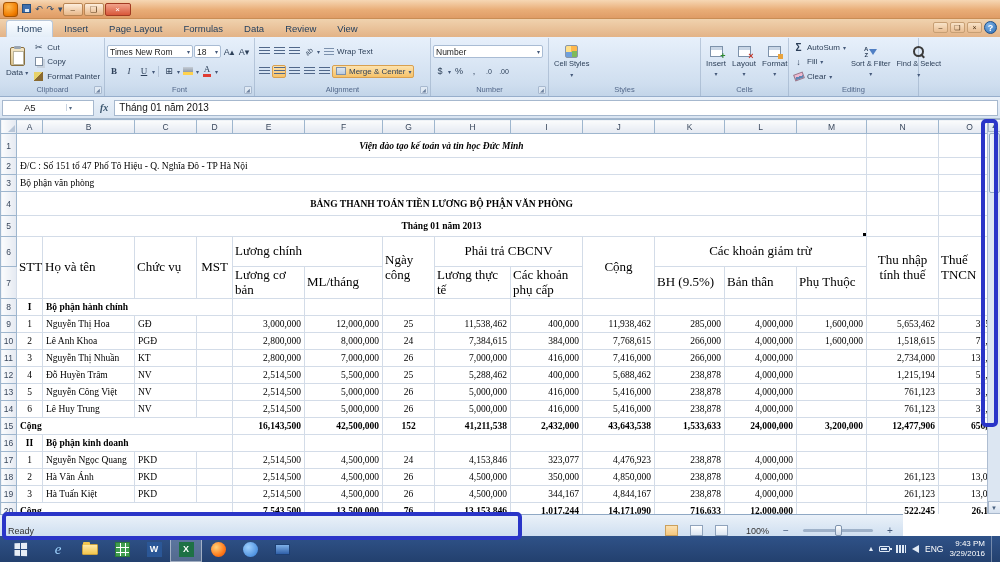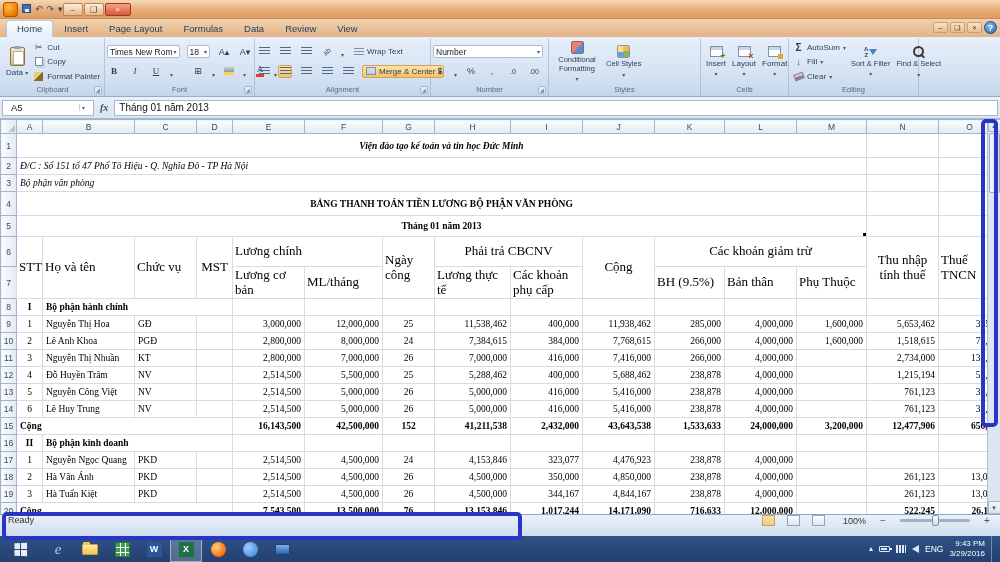--- a/index.html
+++ b/index.html
@@ -24,21 +24,21 @@
 .rtab.active{background:linear-gradient(#fbfdff,#e4eef8);border:1px solid #b9c8da;border-bottom:none;color:#1f3a5a}
 .tabrow-right{position:absolute;right:3px;top:2px;display:flex;align-items:center;gap:2px}
 .wbc{width:15px;height:11px;font-size:7px;line-height:10px;text-align:center;color:#4a3014;border:1px solid #c79f74;border-radius:2px;background:linear-gradient(#f8e3c8,#e9bd92)}
 .help-btn{width:13px;height:13px;border-radius:50%;background:radial-gradient(circle at 35% 30%,#7fb3e8,#2e6db3);color:#fff;font-size:9px;font-weight:bold;text-align:center;line-height:13px;border:1px solid #1d4f8a}
 
 
 .ribbon{height:60px;background:linear-gradient(#e7f0fb,#cfdeef 80%,#c3d5e9);border-bottom:1px solid #97aecb;display:flex;padding:1px 0 0 1px}
 .rgroup{height:58px;border-right:1px solid rgba(150,170,195,.55);display:flex;flex-direction:column;padding:1px 2px 0;position:relative;flex:none}
 .rg-body{flex:1;display:flex;align-items:stretch}
 .rg-col{flex:1;display:flex;flex-direction:column;justify-content:space-evenly}
-.rrow{display:flex;align-items:flex-end;gap:7px}
+.rrow{display:flex;align-items:center;gap:1px}
 .rg-label{height:12px;font-size:7.5px;color:#53688a;text-align:center;line-height:12px;position:relative}
 .launcher{position:absolute;right:0;bottom:2px;font-size:5px;color:#6b7f9c;width:8px;height:8px;border:1px solid #a8b9cf;border-radius:1px;line-height:7px;text-align:center;background:rgba(255,255,255,.4)}
 .bigbtn{display:flex;flex-direction:column;align-items:center;justify-content:center;gap:2px;padding:1px 2px;border:1px solid transparent;border-radius:2px;text-align:center;flex:none}
 .bb-t{font-size:8px;color:#2c3f58;white-space:nowrap}
 .bb-t2{font-size:7.5px;color:#2c3f58;line-height:1.08;display:block;max-width:46px}
 .scol{display:flex;flex-direction:column;justify-content:space-evenly}
 .sbtn{display:flex;align-items:center;gap:3px;font-size:8px;color:#2c3f58;white-space:nowrap;padding:0 2px;height:13px;border-radius:2px}
 .si{width:11px;display:inline-flex;justify-content:center;font-size:9px;flex:none}
 .da{font-size:6px;color:#44597a}
 .combo{background:#fff;border:1px solid #a9bcd4;border-radius:2px;height:13px;font-size:8.5px;color:#222;display:flex;align-items:center;justify-content:space-between;padding:0 2px;white-space:nowrap;overflow:hidden}
@@ -71,55 +71,55 @@
 .azcol{display:flex;flex-direction:column;line-height:1}
 .az{font-size:6px;font-weight:bold;color:#2c3f58}
 .funnel{display:inline-block;width:0;height:0;border-left:4px solid transparent;border-right:4px solid transparent;border-top:6px solid #4f7fc4;margin-left:1px}
 .ic-sortwrap{display:flex;align-items:center}
 .ic-find{width:13px;height:13px;position:relative}
 .ic-find::before{content:"";position:absolute;left:1px;top:1px;width:7px;height:7px;border:2px solid #3a3a3a;border-radius:50%}
 .ic-find::after{content:"";position:absolute;right:0;bottom:1px;width:5px;height:2px;background:#3a3a3a;transform:rotate(45deg)}
 
 
 .formulabar{height:22px;background:linear-gradient(#e9f0f9,#d9e5f2);border-bottom:1px solid #a6b8ce;display:flex;align-items:center;padding:2px 2px}
-.namebox{width:92px;height:16px;background:#fff;border:1px solid #a6b8ce;display:flex;align-items:center;justify-content:space-between;font-size:9.5px;padding:0 8px;color:#222;flex:none}
+.namebox{width:92px;height:16px;background:#fff;border:1px solid #a6b8ce;display:flex;align-items:center;justify-content:space-between;font-size:9.5px;padding:0 21px;color:#222;flex:none}
 .nb-arrow{font-size:6px;color:#556a85;border-left:1px solid #c7d2e0;padding-left:2px}
 .fxwrap{display:flex;align-items:center;padding:0 6px;height:16px;flex:none}
 .fx{font-style:italic;font-family:"Liberation Serif",serif;font-weight:bold;font-size:10px;color:#3a556e}
 .finput{flex:1;height:16px;background:#fff;border:1px solid #a6b8ce;font-size:10px;display:flex;align-items:center;padding:0 4px;color:#111}
 
 
 .sheet{position:absolute;left:0;top:119px;width:1000px;height:395px;overflow:hidden;background:#fff}
 table.grid{border-collapse:collapse;table-layout:fixed;width:1000px}
 .grid td{border:1px solid #d3dce8;font-family:"Liberation Serif","DejaVu Serif",serif;font-size:9.5px;color:#000;padding:0 3px;overflow:hidden;white-space:nowrap;height:17px;vertical-align:middle}
 .grid .colhead td{background:linear-gradient(#fbfcfd,#e4e9f1);border:1px solid #9eb6ce;font-family:"Liberation Sans",sans-serif;font-size:8.5px;color:#39475c;text-align:center;padding:0;height:14px}
 .grid tr td.gut{background:linear-gradient(to right,#fbfcfd,#e4e9f1);border:1px solid #9eb6ce;font-family:"Liberation Sans",sans-serif;font-size:8.5px;color:#39475c;text-align:center;padding:0;font-weight:normal}
 .corner{position:relative}
 .corner::after{content:"";position:absolute;right:1px;bottom:1px;border-left:7px solid transparent;border-bottom:7px solid #b8c6d8}
 .r1{color:#f00;font-weight:bold;font-style:italic;font-size:15px;text-align:center}
-.r2c{font-style:italic;font-size:10px}
+.r2c{font-size:10px}
 .r4c{font-weight:bold;font-size:12px;text-align:center;border:1px solid #000}
 .r5c{font-weight:bold;font-size:12.5px;color:#f00;text-align:center;border:2px solid #000;position:relative}
 .r5c::after{content:"";position:absolute;right:-2px;bottom:-2px;width:4px;height:4px;background:#000;border:1px solid #fff}
 .tb{border:1px solid #404040}
 .hrow td.tb{white-space:normal;text-align:center;line-height:1.12;font-size:13px;padding:1px 2px}
 .hrow td.l{text-align:left}
 .a-c{text-align:center}.a-l{text-align:left}.a-r{text-align:right}
 tr.section td.tb{font-weight:bold}
 tr.total td.tb{font-weight:bold}
 tr.total td:nth-child(2){text-align:left}
 
 
 .vscroll{position:absolute;right:0;top:119px;width:13px;height:395px;background:#dce6f2;border-left:1px solid #aebdd1;display:flex;flex-direction:column;align-items:center;z-index:5}
 .vs-btn{width:13px;height:13px;background:linear-gradient(#f4f7fb,#d6e1ef);border:1px solid #a8b8cc;font-size:6px;color:#4a617f;text-align:center;line-height:12px;flex:none}
 .vs-thumb{width:11px;height:60px;background:linear-gradient(to right,#f2f6fb,#cfdcec);border:1px solid #93a9c4;border-radius:2px;margin-top:1px}
 .vs-down{margin-top:auto}
 
 
-.statusbar{position:absolute;left:0;top:514px;width:1000px;height:22px;background:linear-gradient(#eaf1f9,#cfdff0);border-top:1px solid #8fa8c4;display:flex;align-items:flex-start;padding:0 8px;z-index:4}
+.statusbar{position:absolute;left:0;top:514px;width:903px;height:22px;background:linear-gradient(#eaf1f9,#cfdff0);border-top:1px solid #8fa8c4;display:flex;align-items:flex-end;padding:0 8px;z-index:4}
 .status-mode{font-size:9px;color:#333}
 .status-right{margin-left:auto;display:flex;align-items:center;gap:12px}
 .view-ic{width:13px;height:11px;border:1px solid #8fa3bc;background:linear-gradient(#fff,#dbe6f2)}
 .view-ic.active{background:linear-gradient(#fce1b2,#f5c87e);border-color:#caa05c}
 .zoom-label{font-size:9px;color:#333;margin-left:6px}
 .zoom-minus,.zoom-plus{font-size:10px;color:#44597a;width:10px;text-align:center}
 .zoom-track{width:70px;height:3px;background:#9fb2c9;border-radius:2px;position:relative}
 .zoom-track::before{content:"";position:absolute;left:50%;top:-3px;width:1px;height:9px;background:#8096b1}
 .zoom-thumb{position:absolute;left:46%;top:-4px;width:7px;height:11px;background:linear-gradient(#fdfefe,#cfdbe9);border:1px solid #7e93ad;border-radius:2px}
 
@@ -318,25 +318,20 @@
         <span class="mini">,</span>
         <span class="mini" style="font-size:7px">.0</span>
         <span class="mini" style="font-size:7px">.00</span>
       </div>
     </div>
     <div class="rg-label"><span>Number</span><span class="launcher">◢</span></div>
   </div>
 
   <div class="rgroup" style="width:152px">
     <div class="rg-body">
-      <div class="bigbtn">
-        <span class="ic-cf"></span>
-        <span class="bb-t2">Conditional Formatting</span>
-        <span class="da">▾</span>
-      </div>
       <div class="bigbtn">
         <span class="ic-cs"></span>
         <span class="bb-t2">Cell Styles</span>
         <span class="da">▾</span>
       </div>
     </div>
     <div class="rg-label"><span>Styles</span></div>
   </div>
 
   <div class="rgroup" style="width:88px">

